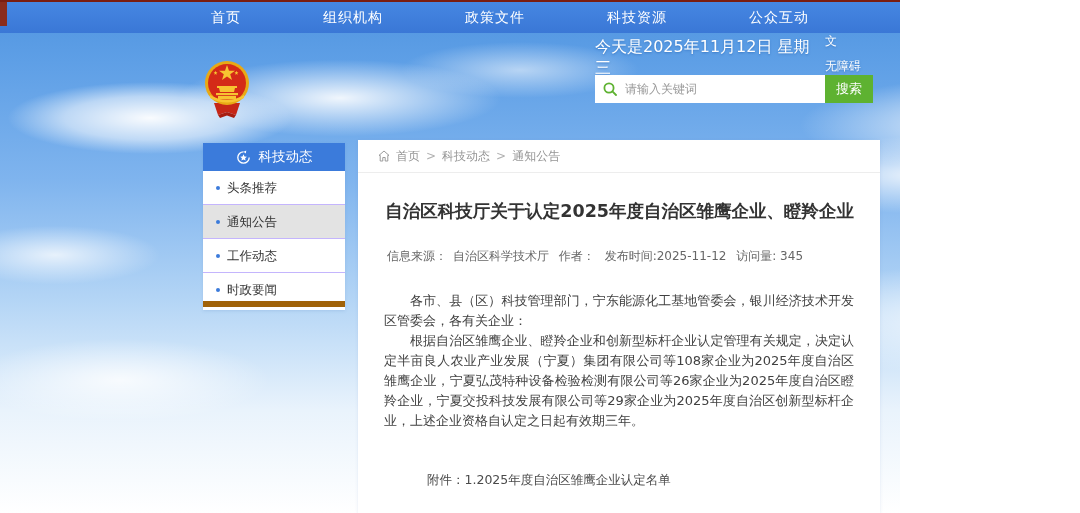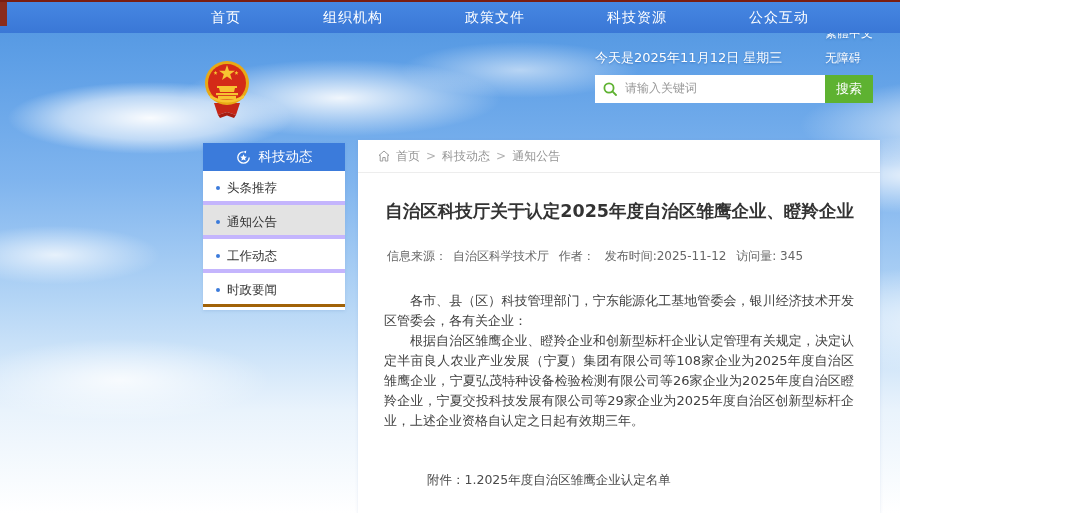--- a/index.html
+++ b/index.html
@@ -33,40 +33,40 @@
   
   .header { position:absolute; left:0; top:33px; width:1080px; height:110px; z-index:3; }
   .brand { position:absolute; left:204px; top:24px; display:flex; align-items:center; gap:10px; }
   .brand-text .site-title { color:#fff; font-size:27px; font-weight:bold; letter-spacing:2px;
     text-shadow:0 2px 3px rgba(25,80,160,.45); }
   .brand-text .site-sub { color:#eef6ff; font-size:11px; letter-spacing:2.4px; margin-top:5px;
     text-shadow:0 1px 2px rgba(25,80,160,.4); white-space:nowrap; }
 
   .utility { position:absolute; left:595px; top:17px; width:278px; }
   .meta-row { display:flex; justify-content:space-between; align-items:center; height:16px; }
-  .date-text { color:#fff; font-size:13px; text-shadow:0 1px 2px rgba(30,90,170,.5); }
+  .date-text { color:#fff; font-size:16px; text-shadow:0 1px 2px rgba(30,90,170,.5); }
   .quick-links { display:flex; gap:8px;flex-direction:column; }
   .quick-link { color:#fff; font-size:12px; cursor:pointer; text-shadow:0 1px 2px rgba(30,90,170,.5); }
   .search-row { margin-top:9px; height:28px; display:flex; background:#fff; }
   .search-box { position:relative; flex:1; }
   .search-box svg { position:absolute; left:8px; top:7px; }
   .search-input { width:100%; height:28px; border:none; outline:none; padding:0 6px 0 30px;
-    font-size:12px; color:#333; font-family:Liberation Mono, monospace; }
+    font-size:12px; color:#333; font-family:Liberation Sans, sans-serif; }
   .search-input::placeholder { color:#9a9a9a; }
   .search-btn { width:48px; height:28px; border:none; background:#5eb231; color:#fff;
     font-size:13px; cursor:pointer; font-family:inherit; }
 
   
   .sidebar { position:absolute; left:203px; top:143px; width:142px; background:#fff; z-index:3;
     box-shadow:0 1px 3px rgba(80,120,180,.18); padding-bottom:3px; }
   .sidebar-head { height:28px; background:#3b7bdb; color:#fff; display:flex; align-items:center;
     justify-content:center; gap:8px; font-size:13.5px; }
   .sidebar-item { position:relative; height:34px; line-height:34px; padding-left:24px;
-    font-size:12.5px; color:#333; border-bottom:4px solid #c4b5fd; cursor:pointer; }
-  .sidebar-item:last-child { border-bottom:3px solid #a16207; }
+    font-size:12.5px; color:#333; border-bottom:1px solid #c4b5fd; cursor:pointer; }
+  .sidebar-item:last-child { border-bottom:6px solid #a16207; }
   .sidebar-item::before { content:""; position:absolute; left:13px; top:15px; width:4px; height:4px;
     background:#3b7bdb; border-radius:50%; }
   .sidebar-item.active { background:#e3e3e3; }
 
   
   .content { position:absolute; left:358px; top:140px; width:522px; height:373px; background:#fff;
     z-index:3; box-shadow:0 1px 3px rgba(80,120,180,.15); }
   .breadcrumb { height:33px; display:flex; align-items:center; gap:6px; padding:0 20px;
     font-size:12px; color:#959595; border-bottom:1px solid #ededed; }
   .crumb { cursor:pointer; }

